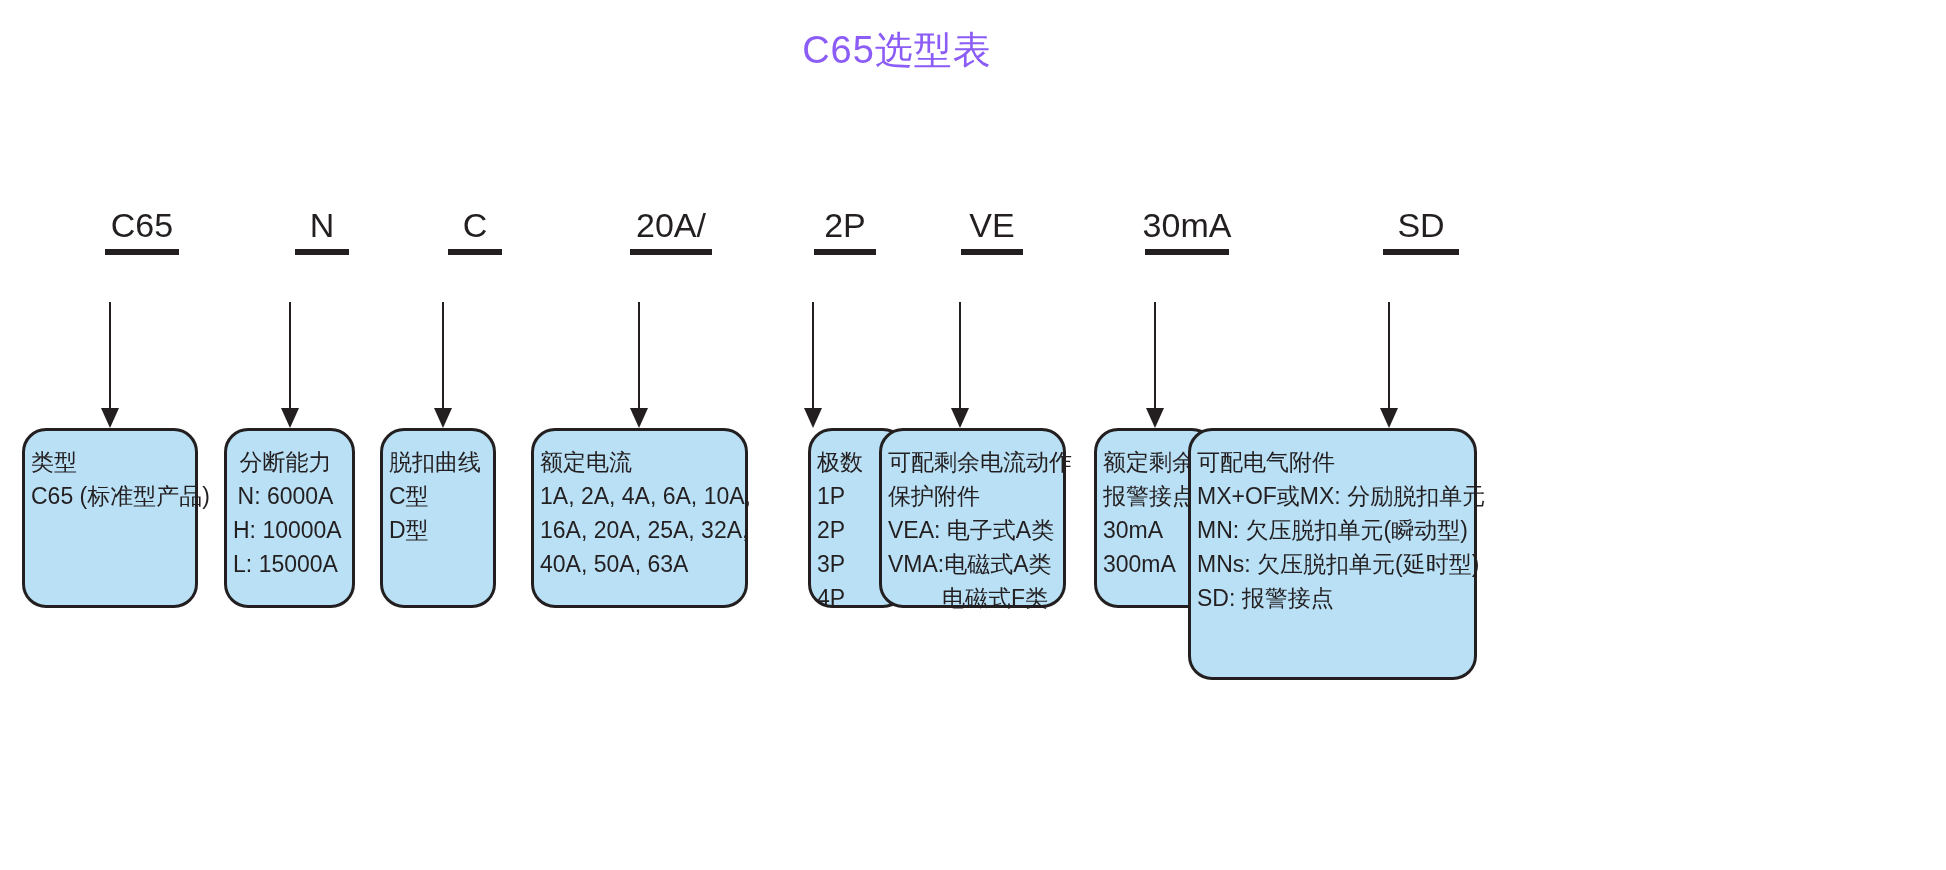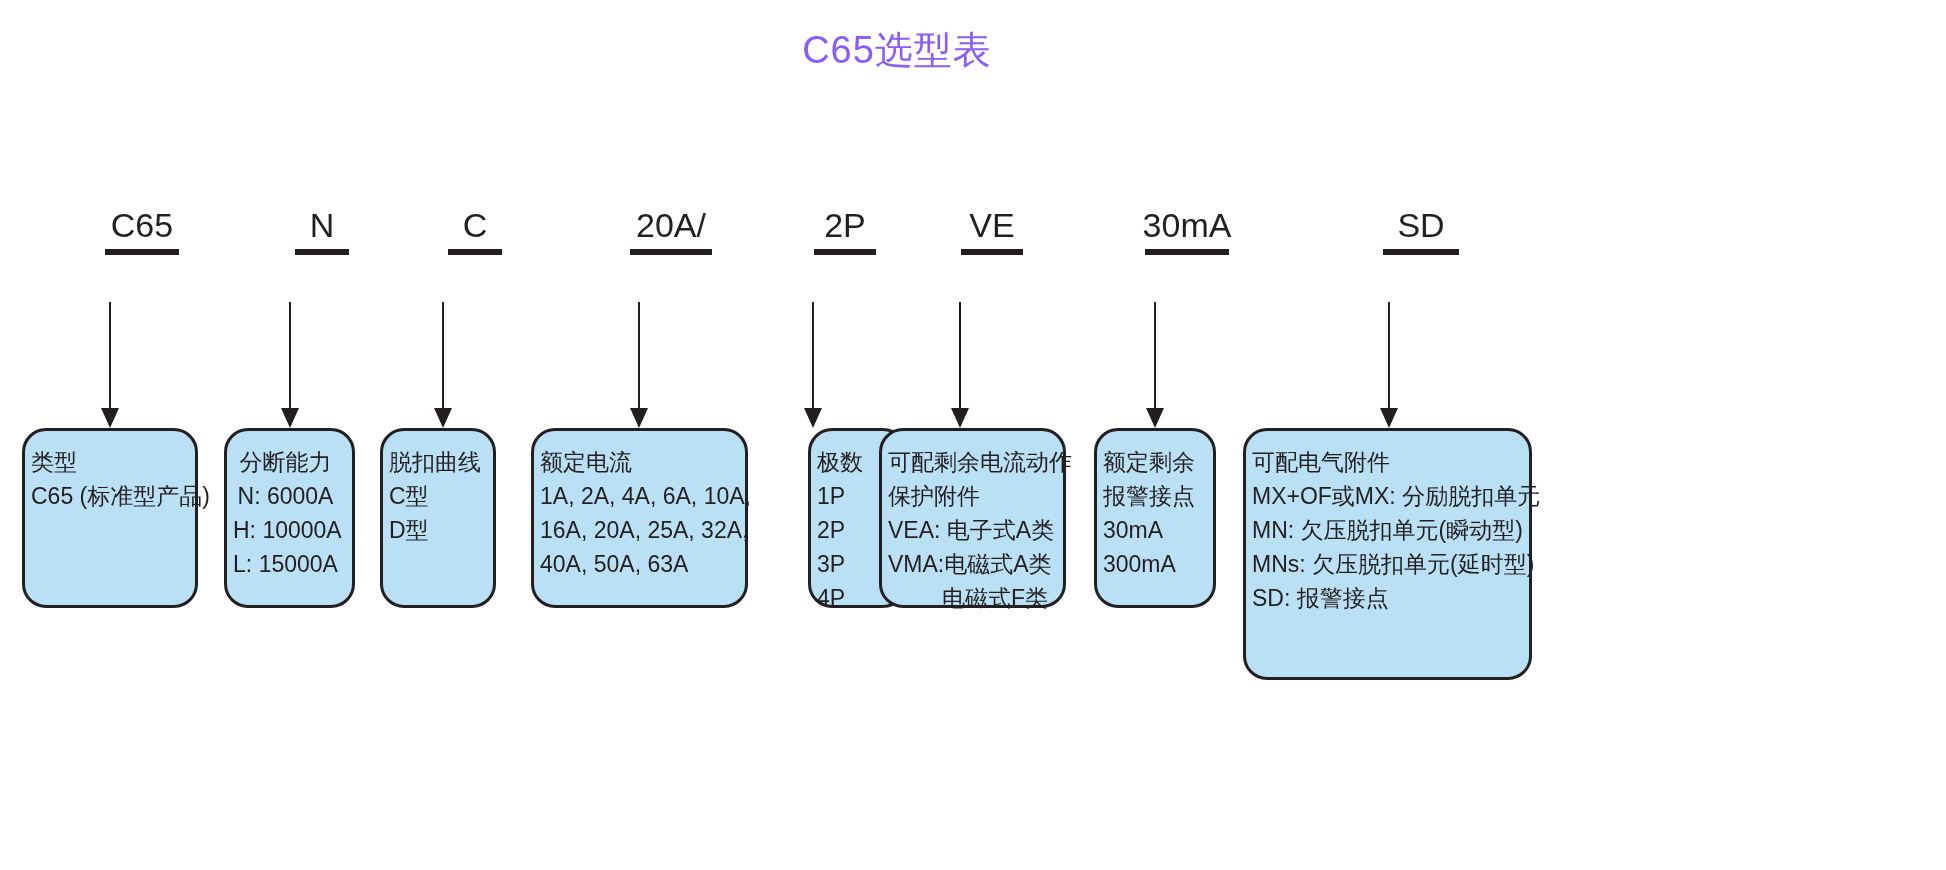--- a/index.html
+++ b/index.html
@@ -190,21 +190,21 @@
         <div class="box-line">VEA: 电子式A类</div>
         <div class="box-line">VMA:电磁式A类</div>
         <div class="box-line indent">电磁式F类</div>
       </div>
       <div class="info-box align-left" style="left: 1094px; top: 428px; width: 122px; height: 180px;">
         <div class="box-line">额定剩余</div>
         <div class="box-line">报警接点</div>
         <div class="box-line">30mA</div>
         <div class="box-line">300mA</div>
       </div>
-      <div class="info-box align-left" style="left: 1243px; top: 428px; width: 289px; height: 252px;">
+      <div class="info-box align-left" style="left: 1188px; top: 428px; width: 289px; height: 252px;">
         <div class="box-line">可配电气附件</div>
         <div class="box-line">MX+OF或MX: 分励脱扣单元</div>
         <div class="box-line">MN: 欠压脱扣单元(瞬动型)</div>
         <div class="box-line">MNs: 欠压脱扣单元(延时型)</div>
         <div class="box-line">SD: 报警接点</div>
       </div>
     </div>
 
 </div>
 

